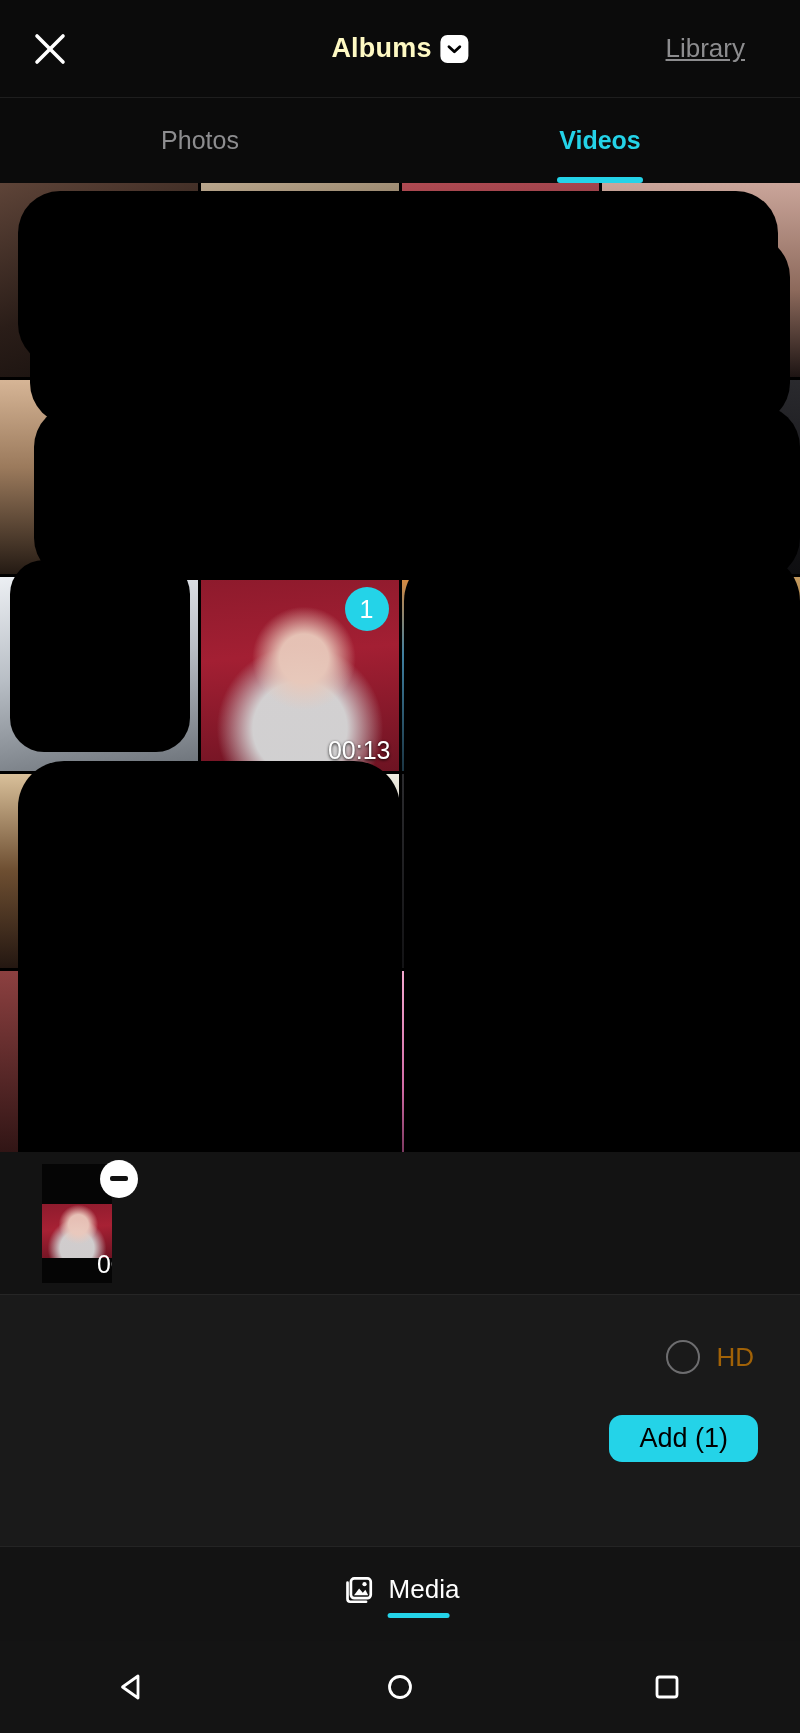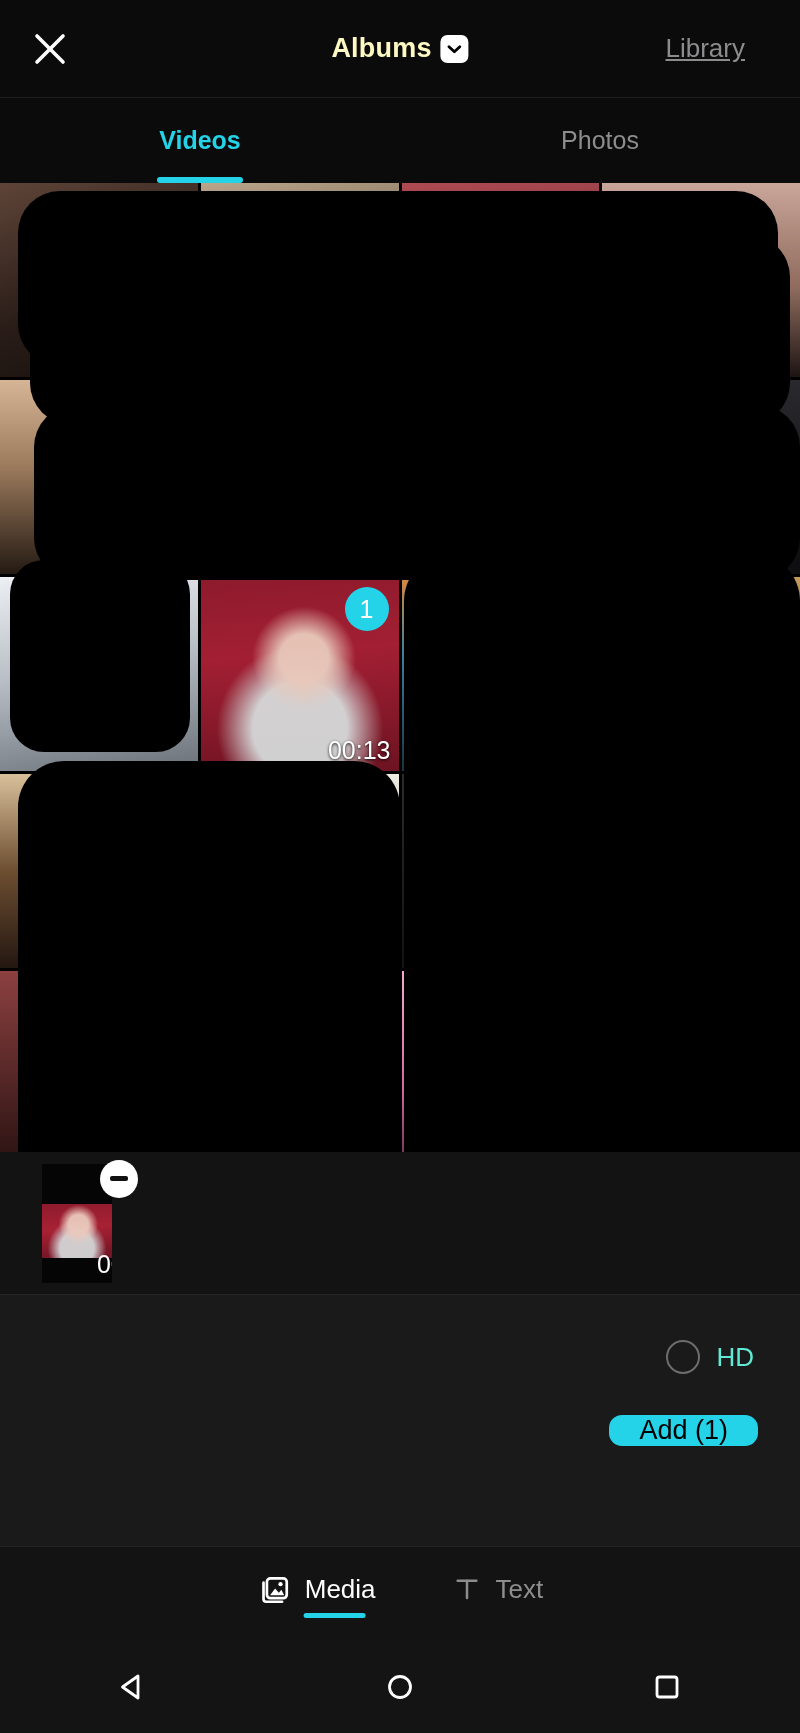--- a/index.html
+++ b/index.html
@@ -98,26 +98,26 @@
   }
   .remove-badge i { display:block; width:18px; height:5px; border-radius:2px; background:#111; }
 
   
   .options { flex:1 1 auto; background:#1a1a1a; position:relative; }
   .hd-row {
     position:absolute; right:46px; top:45px;
     display:flex; align-items:center; gap:16px;
   }
   .hd-circle { width:34px; height:34px; border-radius:50%; border:2px solid #6d6d6f; }
-  .hd-label { color:#5eead4; font-size:26px; font-weight:500; }
+  .hd-label { color:#a16207; font-size:26px; font-weight:500; }
   .add-btn {
     position:absolute; right:42px; top:120px;
     background:#24d3e8; color:#000;
     border:none; border-radius:13px;
-    padding:0 30px; font-size:27px; font-weight:500;
+    padding:8px 30px; font-size:27px; font-weight:500;
     font-family:"Liberation Sans", sans-serif;
     min-width:145px;
   }
 
   
   .bottombar {
     flex:0 0 95px; background:#131313; border-top:1px solid #242424;
     display:flex; align-items:center; justify-content:center; gap:68px;
     position:relative;
   }
@@ -153,26 +153,26 @@
         <svg width="18" height="18" viewBox="0 0 20 20">
           <path d="M4 7.5 L10 13 L16 7.5" fill="none" stroke="#000" stroke-width="3.2" stroke-linecap="round" stroke-linejoin="round"></path>
         </svg>
       </span>
     </div>
 
     <div class="library-link">Library</div>
   </div>
 
   <div class="tabs">
+    <div class="tab inactive">
+      <span class="tab-label">Photos</span>
+    </div>
     <div class="tab active">
       <span class="tab-label">Videos</span>
       <span class="tab-underline"></span>
-    </div>
-    <div class="tab inactive">
-      <span class="tab-label">Photos</span>
     </div>
   </div>
 
   <div class="grid">
 
     <div class="cell">
         <div class="ph" style="background:linear-gradient(160deg,#5e4438,#2a1d18 55%,#120d0b)"></div>
       </div>
     <div class="cell">
         <div class="ph" style="background:linear-gradient(170deg,#b9a68c,#6c5b45 50%,#1a1411)"></div>
@@ -280,27 +280,20 @@
     <div class="bt-item active">
       <svg width="34" height="34" viewBox="0 0 24 24">
         <rect x="7" y="4.5" width="14" height="14" rx="2.4" fill="none" stroke="#ffffff" stroke-width="1.9"></rect>
         <path d="M9.2 16.4 L12.8 11.6 L15.4 14.6 L17.2 12.6 L19.2 16.4 Z" fill="#ffffff"></path>
         <circle cx="16.6" cy="8.6" r="1.5" fill="#ffffff"></circle>
         <path d="M4.6 7.5 v11.6 a1.9 1.9 0 0 0 1.9 1.9 h11.2" fill="none" stroke="#ffffff" stroke-width="1.9" stroke-linecap="round"></path>
       </svg>
       <span class="bt-label">Media</span>
       <span class="bt-underline"></span>
     </div>
-    <div class="bt-item inactive">
-      <svg width="30" height="34" viewBox="0 0 24 24">
-        <line x1="4.5" y1="5.4" x2="19.5" y2="5.4" stroke="#8d8d8f" stroke-width="2" stroke-linecap="round"></line>
-        <line x1="12" y1="5.4" x2="12" y2="19.2" stroke="#8d8d8f" stroke-width="2" stroke-linecap="round"></line>
-      </svg>
-      <span class="bt-label">Text</span>
-    </div>
   </div>
 
   <div class="navbar">
     <div class="nav-btn">
       <svg width="36" height="36" viewBox="0 0 36 36">
         <path d="M23 7 L23 29 L7.5 18 Z" fill="none" stroke="#ffffff" stroke-width="2.8" stroke-linejoin="round"></path>
       </svg>
     </div>
     <div class="nav-btn">
       <svg width="36" height="36" viewBox="0 0 36 36">

